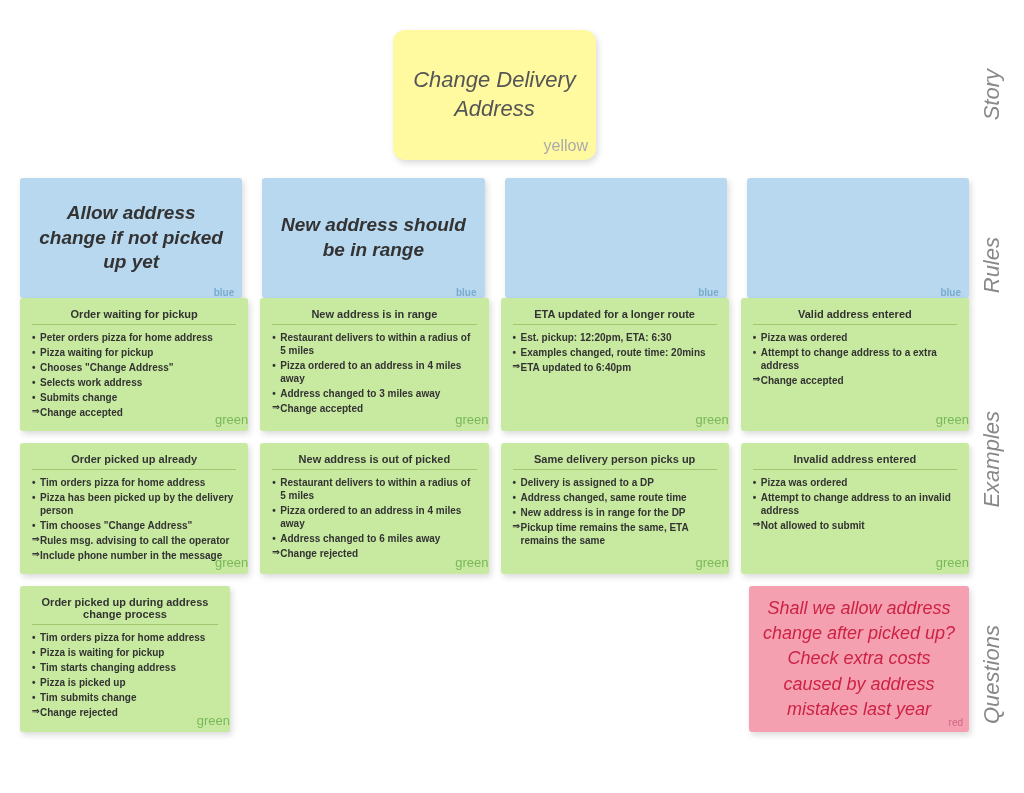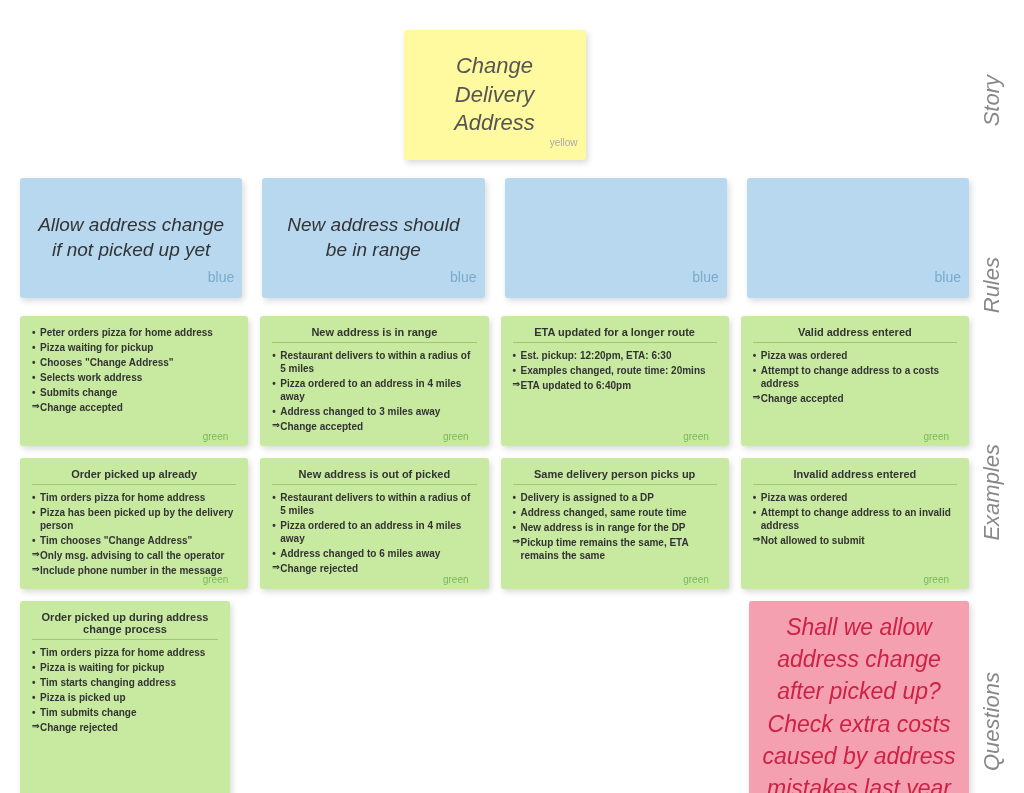--- a/index.html
+++ b/index.html
@@ -52,61 +52,62 @@
       display: flex;
       justify-content: center;
       margin-bottom: 18px;
       padding-top: 10px;
     }
 
     
     .rules-row {
       display: flex;
       gap: 20px;
-      margin-bottom: 18px;
+      font-weight: bold;
     }
 
     
     .examples-row {
       display: flex;
       gap: 12px;
       margin-bottom: 12px;
     }
 
     
     .sticky {
       border-radius: 3px;
       padding: 10px 12px;
       position: relative;
       box-shadow: 2px 3px 6px rgba(0,0,0,0.15);
     }
 
     .sticky-yellow {
       background: #fff9a0;
-      width: 182px;
+      width: 203px;
       min-height: 130px;
       display: flex;
       flex-direction: column;
       align-items: center;
       justify-content: center;
+      border-radius: 12px;
     }
 
     .sticky-yellow .note-text {
       font-size: 22px;
       font-style: italic;
       color: #555;
       text-align: center;
       line-height: 1.3;
     }
 
     .sticky-yellow .note-color-label {
       position: absolute;
-      bottom: 12px;
+      bottom: 5px;
       right: 8px;
-      font-size: 10px;
+      font-size: 16px;
       color: #aaa;
     }
 
     .sticky-blue {
       background: #b8d8f0;
       flex: 1;
       min-height: 120px;
       display: flex;
       flex-direction: column;
       justify-content: center;
@@ -115,37 +116,37 @@
     .sticky-blue .note-text {
       font-size: 19px;
       font-style: italic;
       color: #333;
       text-align: center;
       line-height: 1.3;
     }
 
     .sticky-blue .note-color-label {
       position: absolute;
-      bottom: 13px;
+      bottom: 0;
       right: 8px;
-      font-size: 14px;
+      font-size: 10px;
       color: #7aabcc;
     }
 
     .sticky-green {
       background: #c8eaa0;
       flex: 1;
       min-height: 130px;
     }
 
     .sticky-green .note-color-label {
       position: absolute;
       bottom: 4px;
-      right: 20px;
-      font-size: 10px;
+      right: 0;
+      font-size: 13px;
       color: #7ab85a;
     }
 
     .sticky-green .note-title {
       font-size: 11px;
       font-weight: bold;
       text-align: center;
       color: #333;
       margin-bottom: 6px;
       border-bottom: 1px solid #a0c870;
@@ -182,21 +183,21 @@
       background: #f5a0b0;
       width: 220px;
       min-height: 140px;
       display: flex;
       flex-direction: column;
       justify-content: center;
       align-items: center;
     }
 
     .sticky-pink .note-text {
-      font-size: 23px;
+      font-size: 18px;
       font-style: italic;
       color: #cc2244;
       text-align: center;
       line-height: 1.4;
     }
 
     .sticky-pink .note-color-label {
       position: absolute;
       bottom: 4px;
       right: 6px;
@@ -245,20 +246,21 @@
         <span class="note-color-label">blue</span>
       </div>
       <div class="sticky sticky-blue">
         <span class="note-color-label">blue</span>
       </div>
     </div>
 
     <div class="examples-row">
 
       <div class="sticky sticky-green">
+        <div class="note-title">Order waiting for pickup</div>
         <ul class="note-list">
           <li>Peter orders pizza for home address</li>
           <li>Pizza waiting for pickup</li>
           <li>Chooses "Change Address"</li>
           <li>Selects work address</li>
           <li>Submits change</li>
           <li class="arrow">Change accepted</li>
         </ul>
         <span class="note-color-label">green</span>
       </div>
@@ -281,36 +283,36 @@
           <li>Examples changed, route time: 20mins</li>
           <li class="arrow">ETA updated to 6:40pm</li>
         </ul>
         <span class="note-color-label">green</span>
       </div>
 
       <div class="sticky sticky-green">
         <div class="note-title">Valid address entered</div>
         <ul class="note-list">
           <li>Pizza was ordered</li>
-          <li>Attempt to change address to a costs address</li>
+          <li>Attempt to change address to a extra address</li>
           <li class="arrow">Change accepted</li>
         </ul>
         <span class="note-color-label">green</span>
       </div>
     </div>
 
     <div class="examples-row">
 
       <div class="sticky sticky-green">
         <div class="note-title">Order picked up already</div>
         <ul class="note-list">
           <li>Tim orders pizza for home address</li>
           <li>Pizza has been picked up by the delivery person</li>
           <li>Tim chooses "Change Address"</li>
-          <li class="arrow">Only msg. advising to call the operator</li>
+          <li class="arrow">Rules msg. advising to call the operator</li>
           <li class="arrow">Include phone number in the message</li>
         </ul>
         <span class="note-color-label">green</span>
       </div>
 
       <div class="sticky sticky-green">
         <div class="note-title">New address is out of picked</div>
         <ul class="note-list">
           <li>Restaurant delivers to within a radius of 5 miles</li>
           <li>Pizza ordered to an address in 4 miles away</li>

